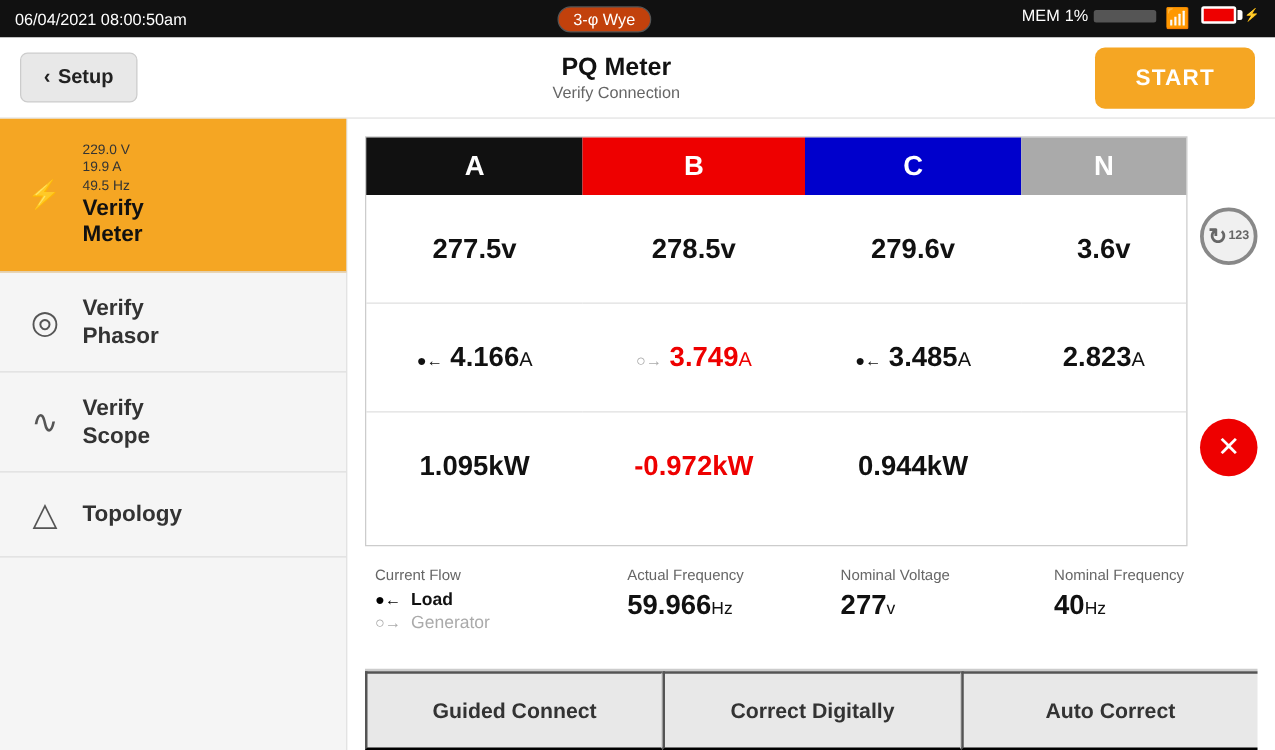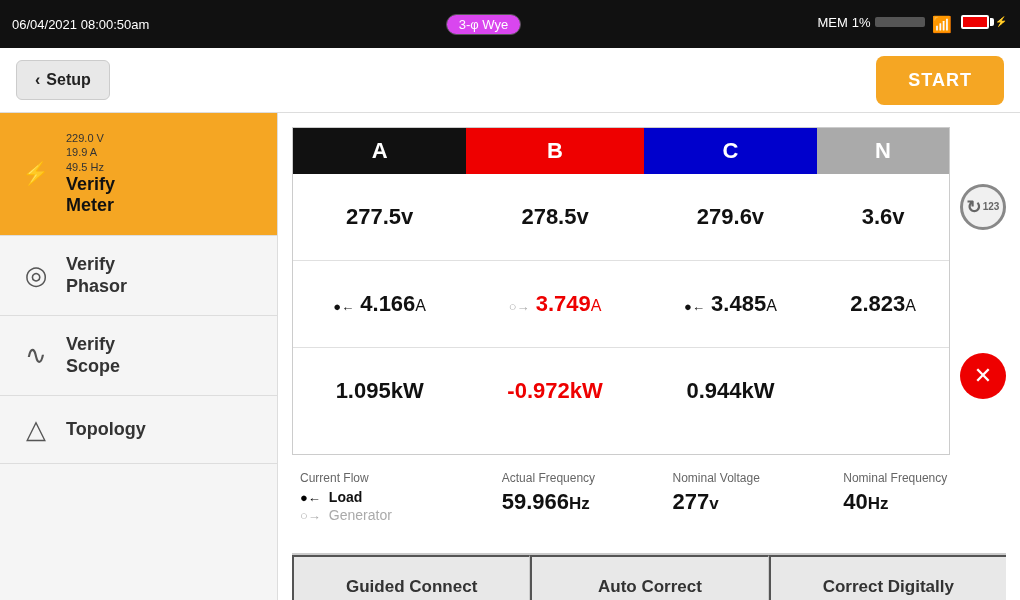--- a/index.html
+++ b/index.html
@@ -7,35 +7,35 @@
       width: 1020px;
       height: 600px;
       font-family: 'Arial', sans-serif;
       background: #f0f0f0;
       overflow: hidden;
     }
 
     
     #status-bar {
       width: 100%;
-      height: 48px;
+      height: 30px;
       background: #111;
       display: flex;
       align-items: center;
       justify-content: space-between;
       padding: 0 12px;
       color: white;
       font-size: 13px;
       font-weight: 500;
     }
     .status-left { display: flex; align-items: center; gap: 6px; }
     .status-center { display: flex; align-items: center; gap: 6px; }
     .status-right { display: flex; align-items: flex-start; gap: 8px; }
     .pill {
-      background: #d946ef;
+      background: #c2410c;
       border: 1px solid #555;
       border-radius: 12px;
       padding: 2px 12px;
       font-size: 13px;
       color: white;
     }
     .mem-bar {
       display: flex;
       align-items: center;
       gap: 4px;
@@ -231,21 +231,21 @@
     .info-label {
       font-size: 12px;
       color: #666;
       margin-bottom: 4px;
     }
     .info-value {
       font-size: 22px;
       font-weight: 700;
       color: #111;
     }
-    .info-unit { font-size: 17px; font-weight: 700; }
+    .info-unit { font-size: 14px; font-weight: 400; }
     .current-flow-block {
       flex: 1.2;
       padding: 0 8px;
     }
     .flow-row {
       display: flex;
       align-items: center;
       gap: 8px;
       font-size: 13px;
     }
@@ -324,20 +324,24 @@
       <span class="lightning">⚡</span>
     </span>
   </div>
 </div>
 
 <div id="header">
   <button class="back-btn">
     <span>‹</span>
     <span>Setup</span>
   </button>
+  <div class="header-center">
+    <div class="header-title">PQ Meter</div>
+    <div class="header-subtitle">Verify Connection</div>
+  </div>
   <button class="start-btn">START</button>
 </div>
 
 <div id="main">
 
   <div id="sidebar">
 
     <div class="sidebar-item active">
       <span class="sidebar-icon">⚡</span>
       <div class="sidebar-active-info">
@@ -457,18 +461,18 @@
         <div class="info-value">
           <span>40</span><span class="info-unit">Hz</span>
         </div>
       </div>
     </div>
 
     <div style="flex:1;"></div>
 
     <div id="bottom-bar">
       <button class="bottom-btn">Guided Connect</button>
+      <button class="bottom-btn">Correct Digitally</button>
       <button class="bottom-btn">Auto Correct</button>
-      <button class="bottom-btn">Correct Digitally</button>
     </div>
   </div>
 
 </div>
 
 </body></html>

